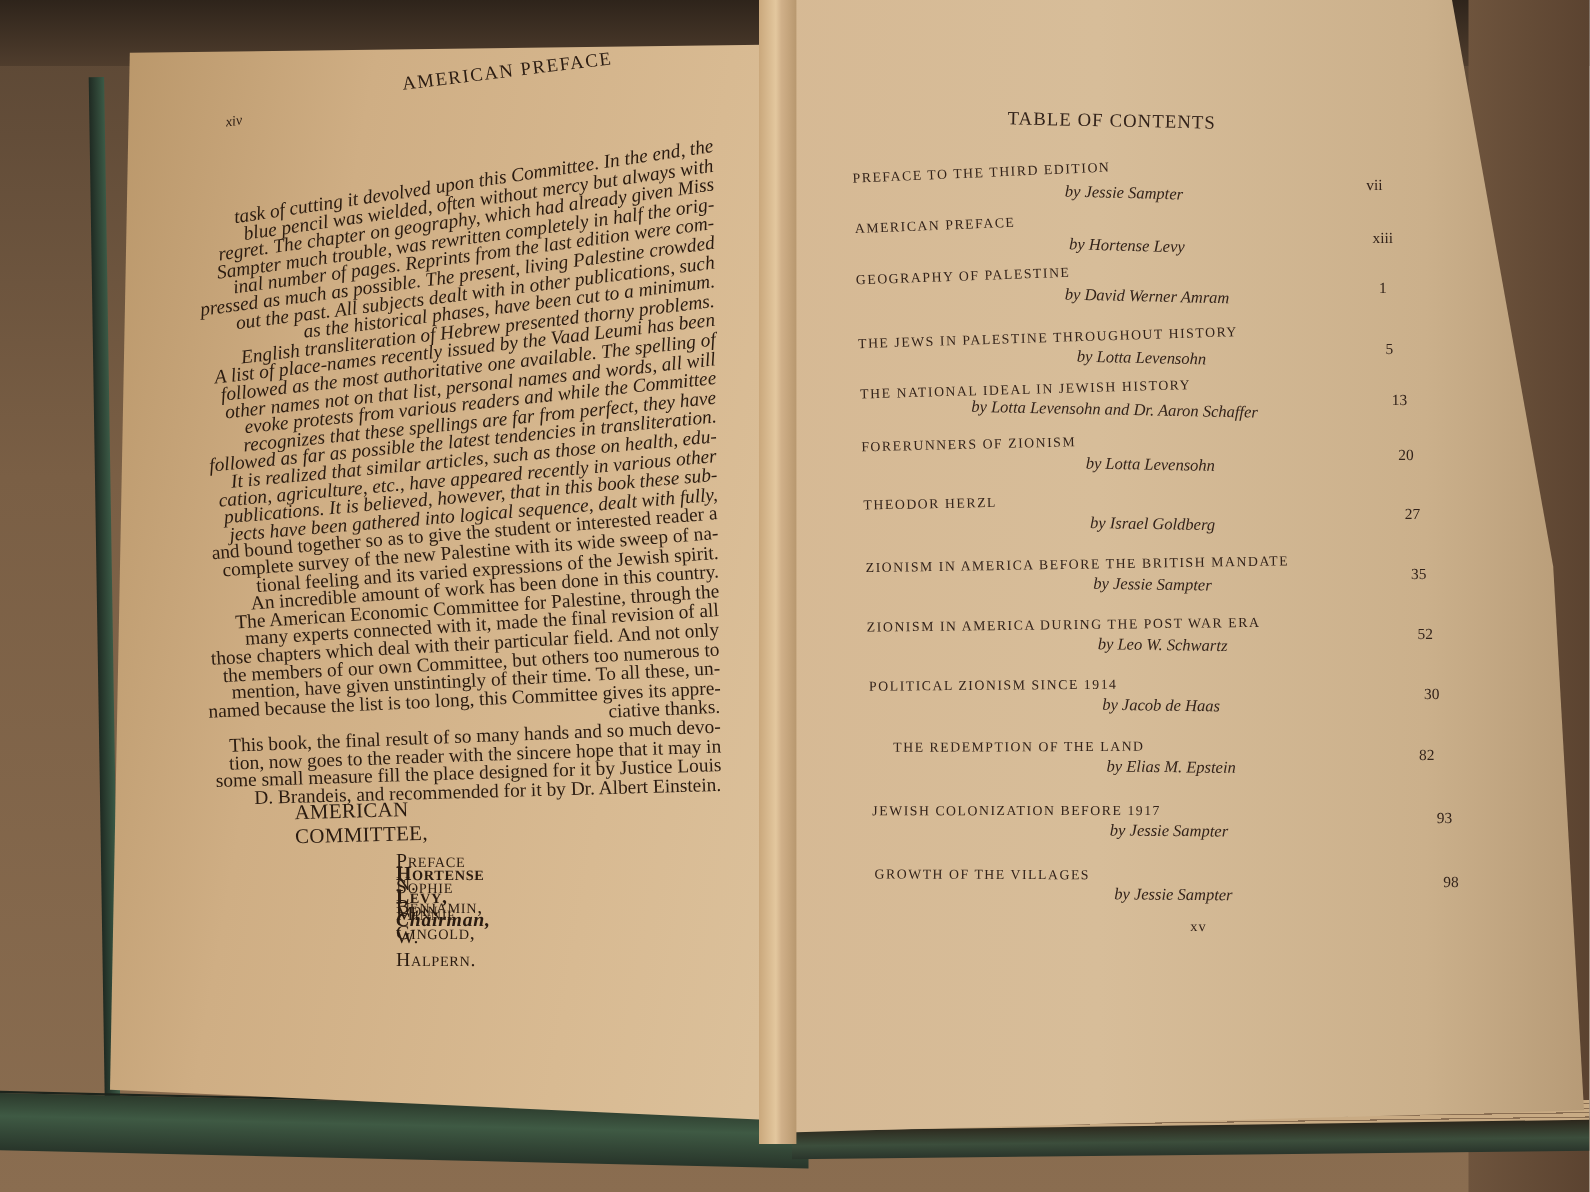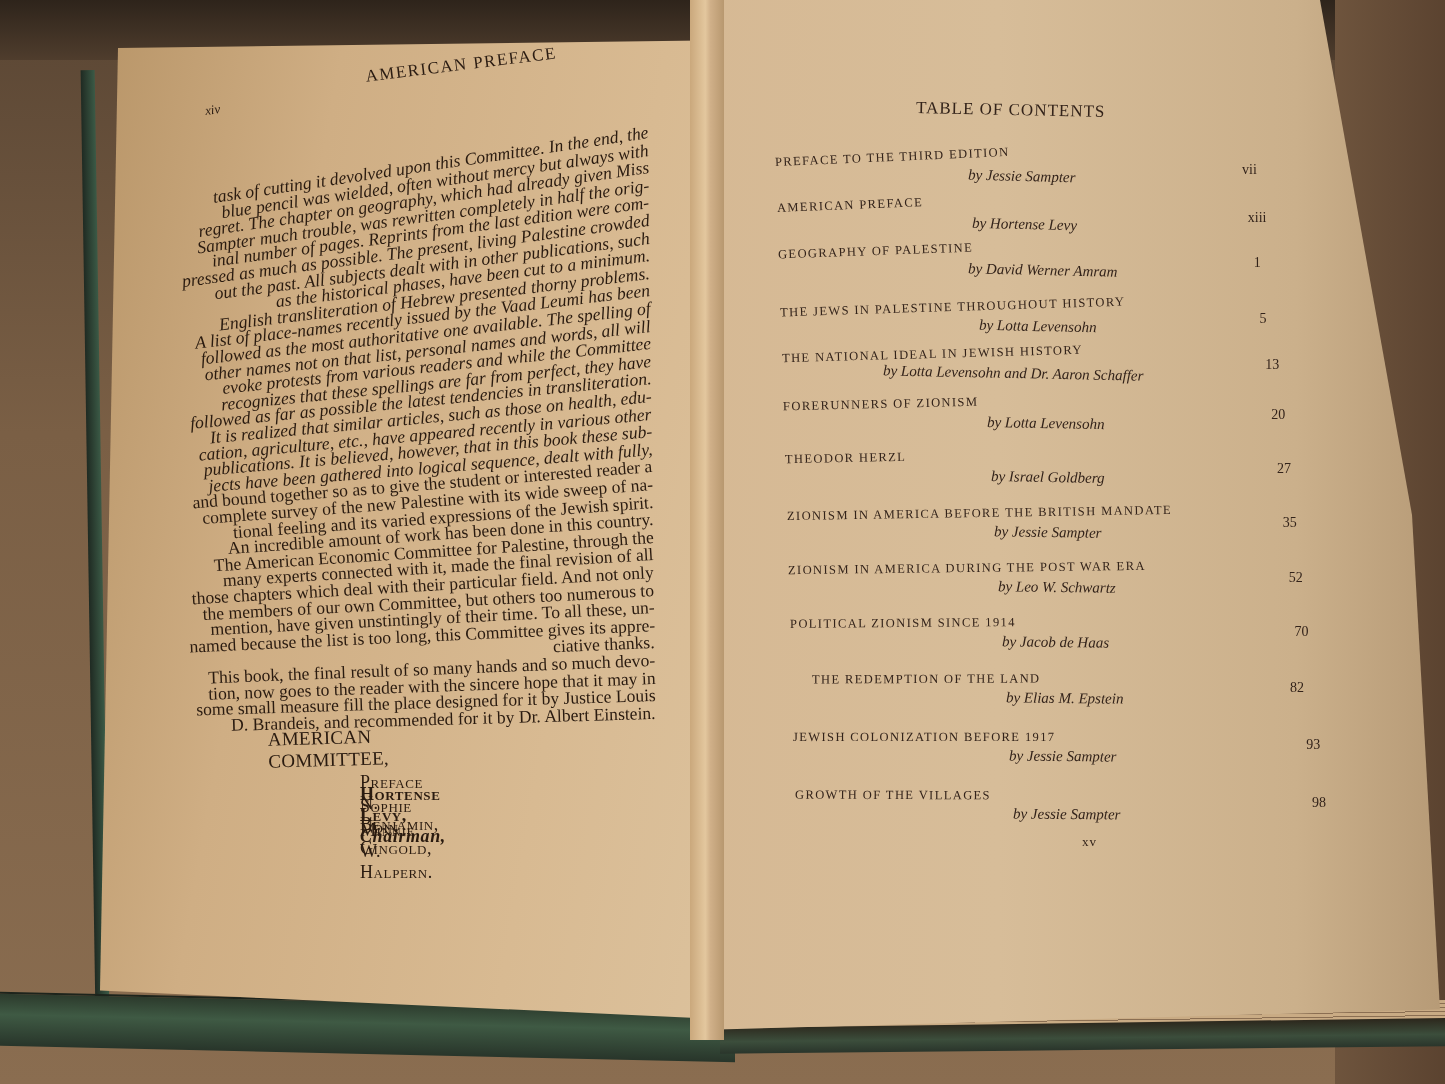--- a/index.html
+++ b/index.html
@@ -228,21 +228,21 @@
         <div class="toc-page" style="left: 1282.83px; top: 515.083px;">35</div>
       </div>
       <div class="toc-entry" style="left: 0px; top: 0px;">
         <div class="toc-chapter" style="left: 788.333px; top: 561px; transform: rotate(-0.7deg);">Zionism in America During the Post War Era</div>
         <div class="toc-author" style="left: 998px; top: 579px; transform: rotate(0.83deg);">by Leo W. Schwartz</div>
         <div class="toc-page" style="left: 1288.67px; top: 569.667px;">52</div>
       </div>
       <div class="toc-entry" style="left: 0px; top: 0px;">
         <div class="toc-chapter" style="left: 790px; top: 616px; transform: rotate(-0.47deg);">Political Zionism Since 1914</div>
         <div class="toc-author" style="left: 1001.75px; top: 634px; transform: rotate(0.75deg);">by Jacob de Haas</div>
-        <div class="toc-page" style="left: 1294.5px; top: 624.25px;">70</div>
+        <div class="toc-page" style="left: 1294.5px; top: 624.25px;">30</div>
       </div>
       <div class="toc-entry" style="left: 0px; top: 0px;">
         <div class="toc-chapter" style="left: 791.667px; top: 672px; transform: rotate(-0.25deg); margin-left: 20px;">The Redemption of the Land</div>
         <div class="toc-author" style="left: 1005.5px; top: 690px; transform: rotate(0.67deg);">by Elias M. Epstein</div>
         <div class="toc-page" style="left: 1279px; top: 679.833px; margin-left: 11px;">82</div>
       </div>
       <div class="toc-entry" style="left: 0px; top: 0px;">
         <div class="toc-chapter" style="left: 793.333px; top: 730px; transform: rotate(-0.03deg);">Jewish Colonization Before 1917</div>
         <div class="toc-author" style="left: 1009.25px; top: 748px; transform: rotate(0.58deg);">by Jessie Sampter</div>
         <div class="toc-page" style="left: 1306.17px; top: 737.417px;">93</div>

